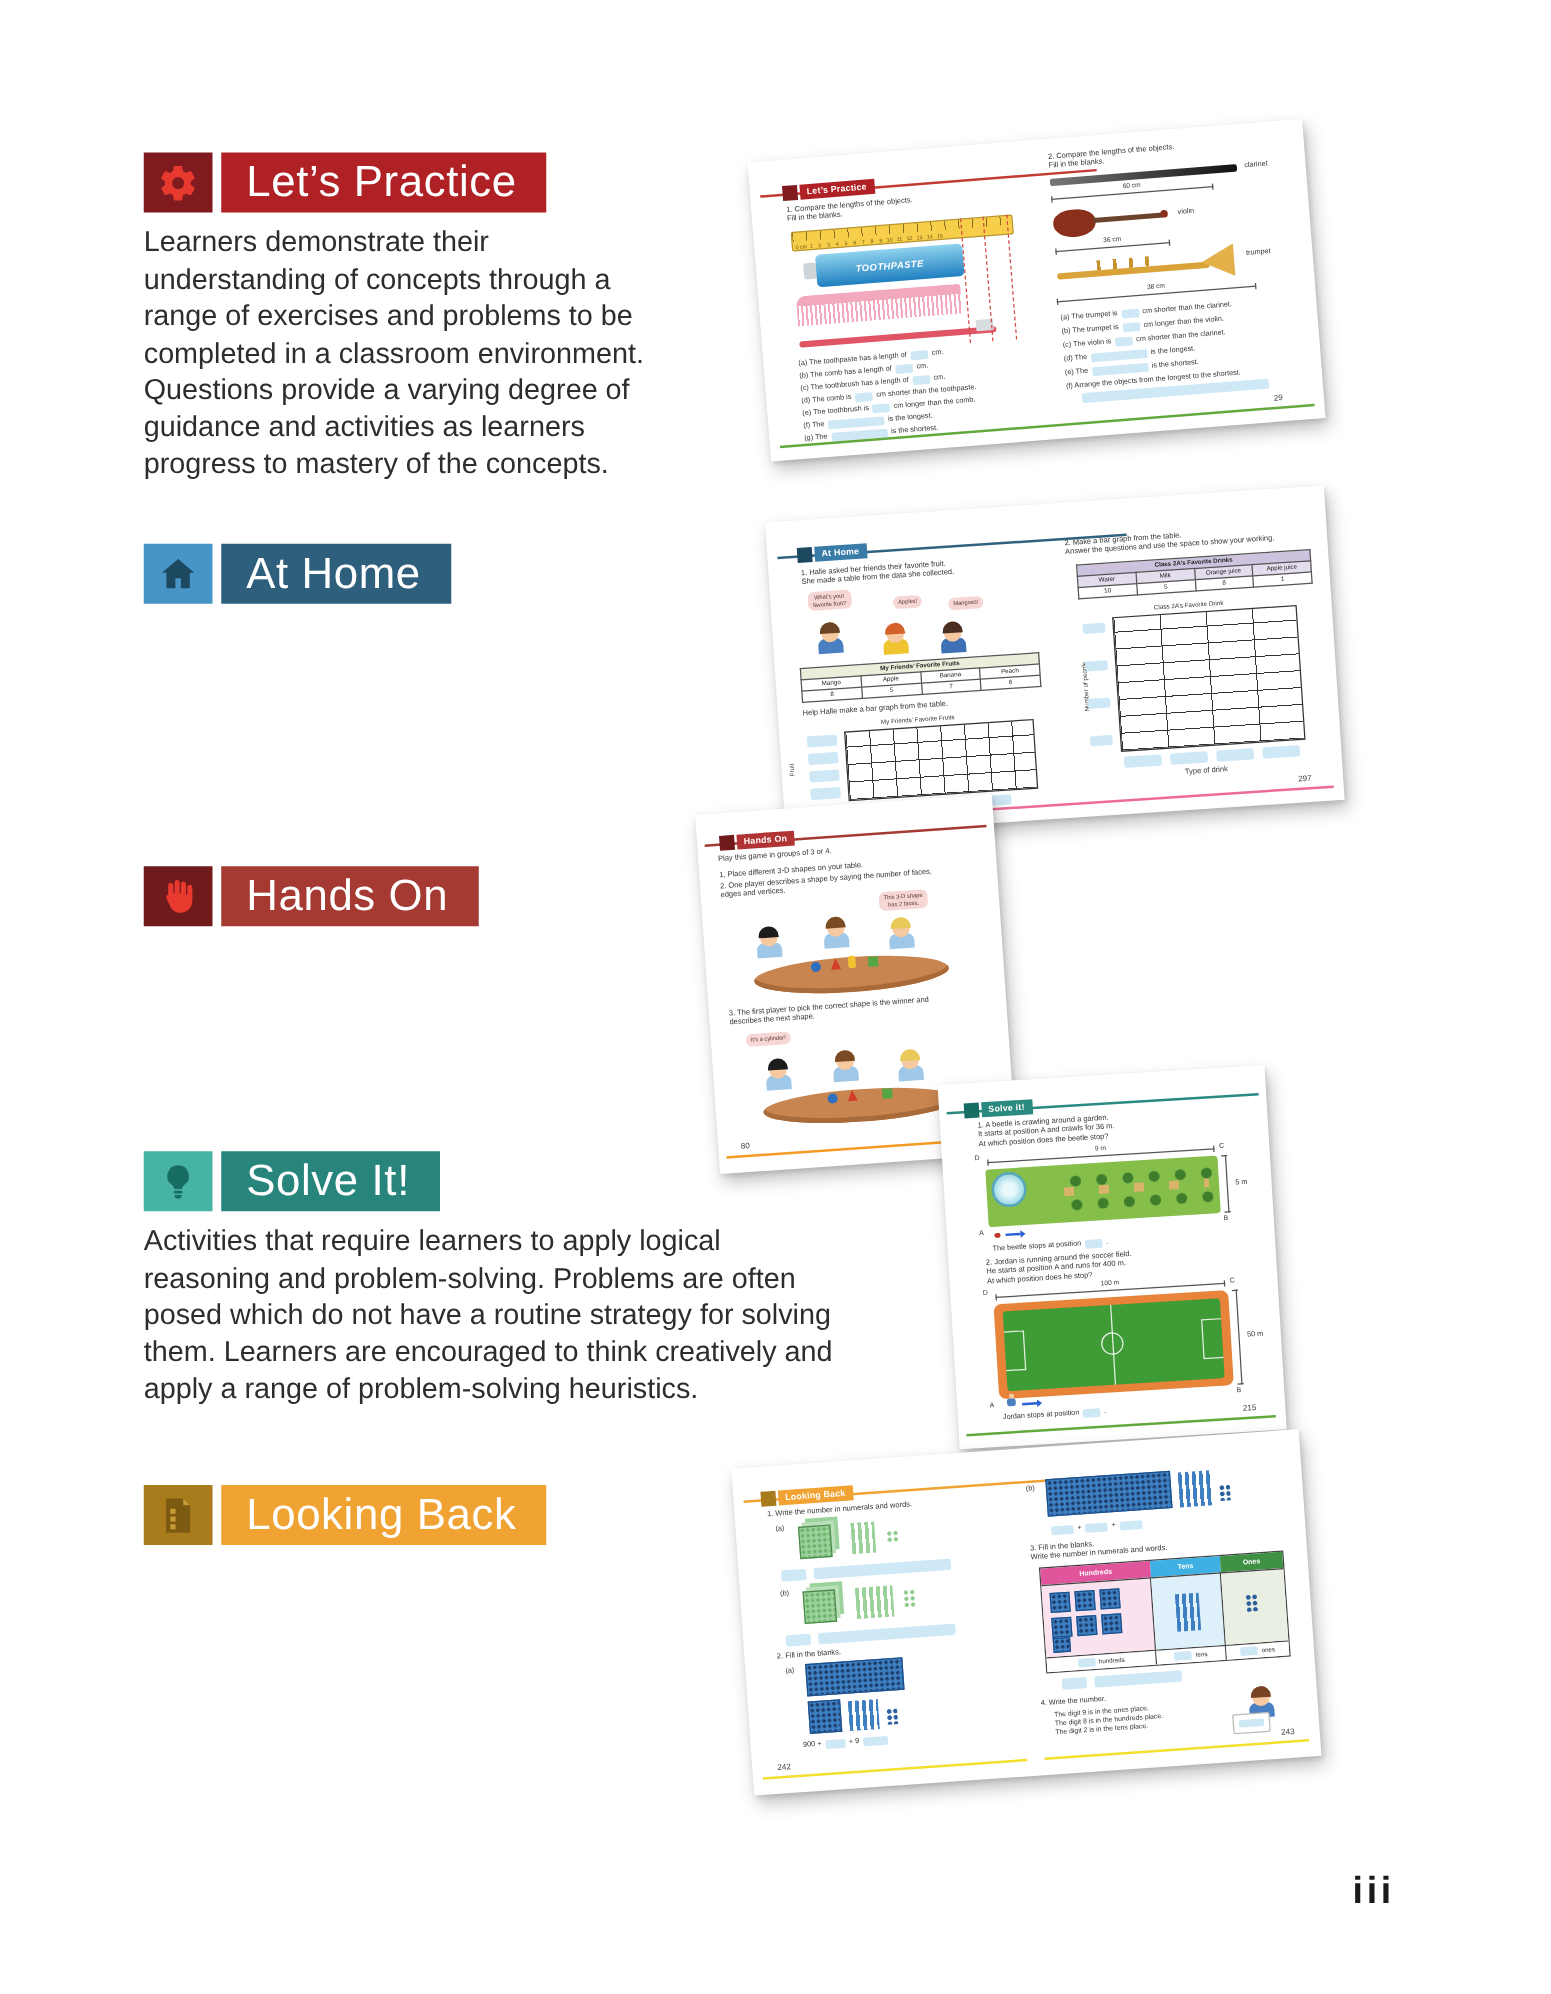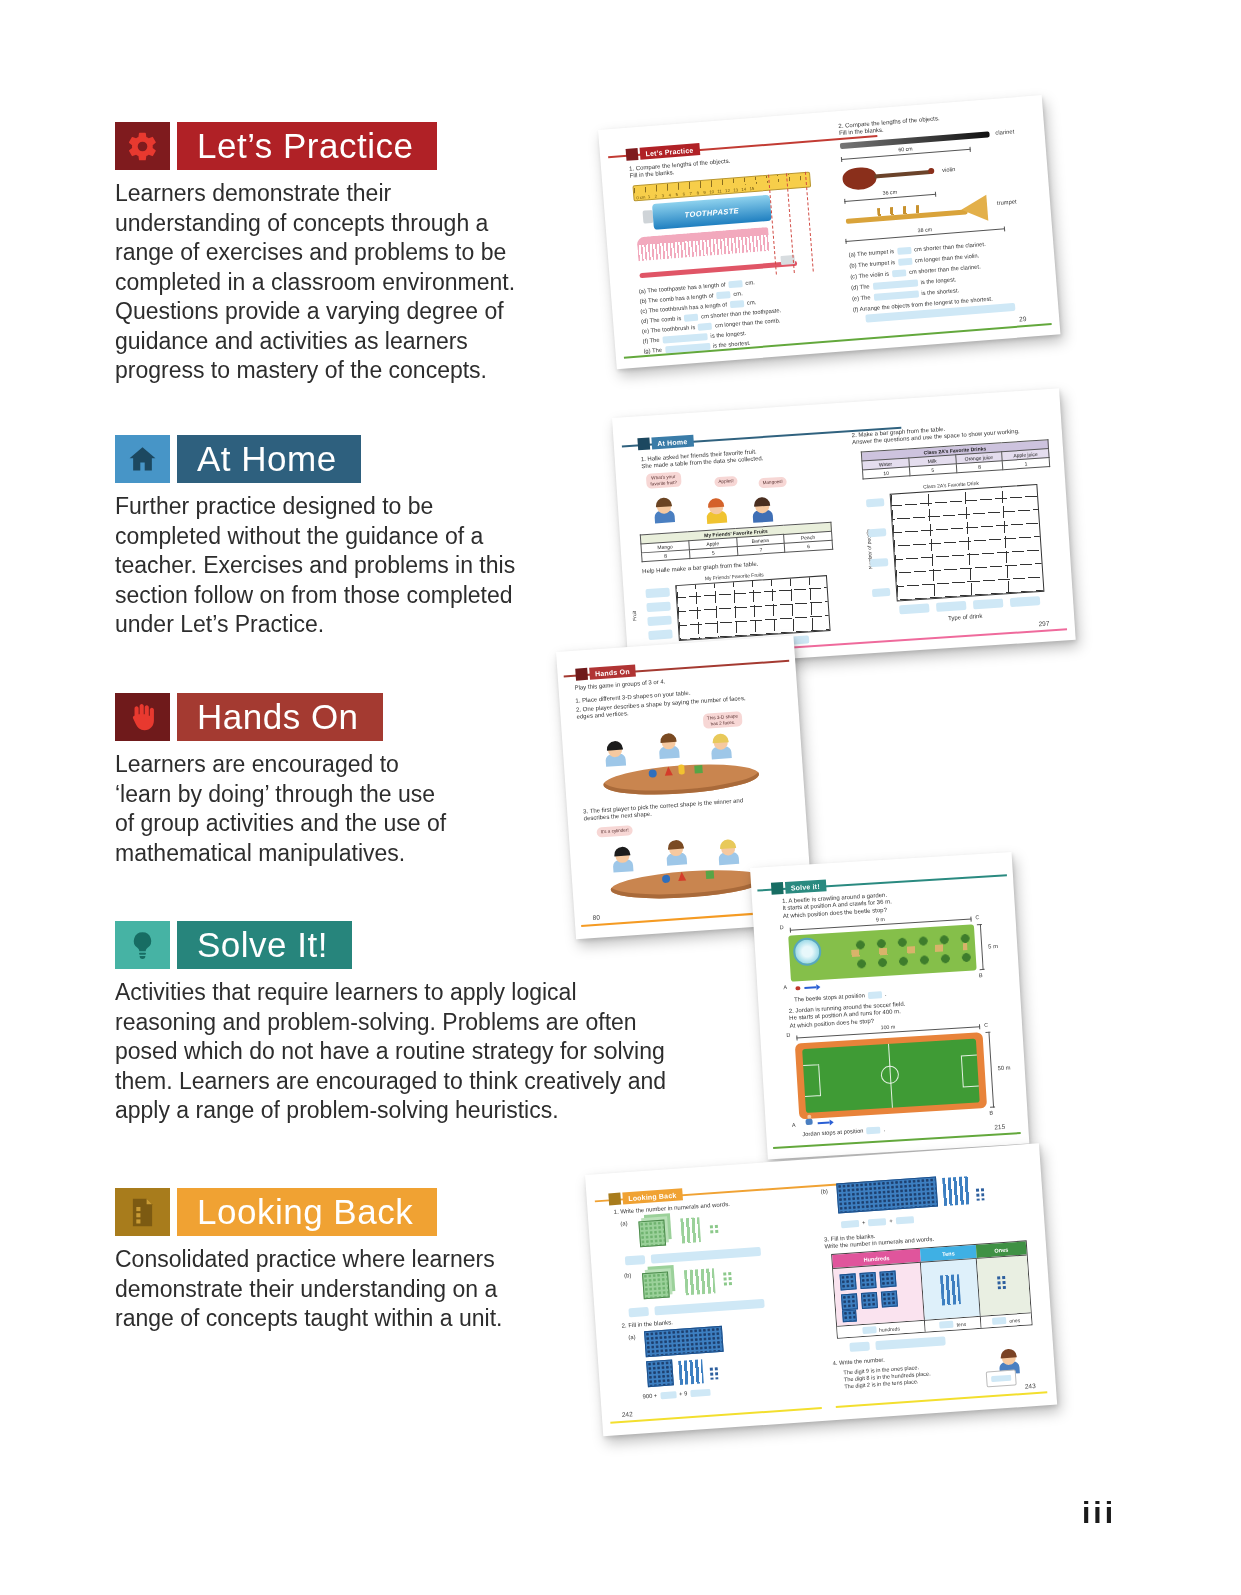--- a/index.html
+++ b/index.html
@@ -176,42 +176,33 @@
   <div class="sec-head">
     <div class="icon-box bg-ah-lite">
       <svg viewBox="0 0 24 24">
           <path fill="#1c4860" d="M12 3 2.6 11h2.6v9h5.2v-5.8h3.2V20h5.2v-9h2.6z"></path>
         </svg>
     </div>
     <div class="banner bg-ah">
       <span>At Home</span>
     </div>
   </div>
-  <div class="desc">Further practice designed to be
-completed without the guidance of a
-teacher. Exercises and problems in this
-section follow on from those completed
-under Let’s Practice.</div>
 </div>
 
 <div class="section" style="top:693px">
   <div class="sec-head">
     <div class="icon-box bg-ho-dark">
       <svg viewBox="0 0 24 24">
           <path fill="#e8392f" d="M6.2 11.2V5.4c0-.9.7-1.6 1.5-1.6s1.5.7 1.5 1.6v4.3h.7V3.8c0-.9.7-1.6 1.5-1.6s1.5.7 1.5 1.6v5.9h.7V4.6c0-.9.7-1.6 1.5-1.6s1.5.7 1.5 1.6v6.1h.7V6.5c0-.9.7-1.6 1.5-1.6s1.5.7 1.5 1.6V14c0 4.2-2.7 7.2-6.8 7.2-3.4 0-5.1-1.7-6.4-4.4l-1.9-4c-.4-.8-.1-1.7.7-2.1.7-.3 1.5-.1 2 .6l1.3 1.9z"></path>
         </svg>
     </div>
     <div class="banner bg-ho">
       <span>Hands On</span>
     </div>
   </div>
-  <div class="desc">Learners are encouraged to
-‘learn by doing’ through the use
-of group activities and the use of
-mathematical manipulatives.</div>
 </div>
 
 <div class="section" style="top:921px">
   <div class="sec-head">
     <div class="icon-box bg-si-lite">
       <svg viewBox="0 0 24 24">
           <g fill="#176d63">
             <path d="M12 2.3a6.3 6.3 0 0 0-3.7 11.4c.8.6 1.3 1.5 1.4 2.5h4.6c.1-1 .6-1.9 1.4-2.5A6.3 6.3 0 0 0 12 2.3z"></path>
             <rect x="9.5" y="17.2" width="5" height="1.5" rx=".7"></rect>
             <path d="M9.9 19.7h4.2a2.1 2.1 0 0 1-4.2 0z"></path>
@@ -239,23 +230,20 @@
             <rect x="7.5" y="8" width="3" height="3" fill="#c99b35"></rect>
             <rect x="7.5" y="12.5" width="3" height="3" fill="#c99b35"></rect>
             <rect x="7.5" y="17" width="3" height="3" fill="#c99b35"></rect>
           </g>
         </svg>
     </div>
     <div class="banner bg-lb">
       <span>Looking Back</span>
     </div>
   </div>
-  <div class="desc">Consolidated practice where learners
-demonstrate their understanding on a
-range of concepts taught within a unit.</div>
 </div>
 
 <div class="thumb" id="thumb-lp">
   <div class="hr" style="left:8px;top:27px;width:270px;background:#c23b33"></div>
   <div class="chip" style="left:26px;top:21px">
     <div class="ci bg-lp-dark"></div>
     <div class="cl bg-lp">Let’s Practice</div>
   </div>
 
   <div class="t" style="left:28px;top:38px">1.  Compare the lengths of the objects.

